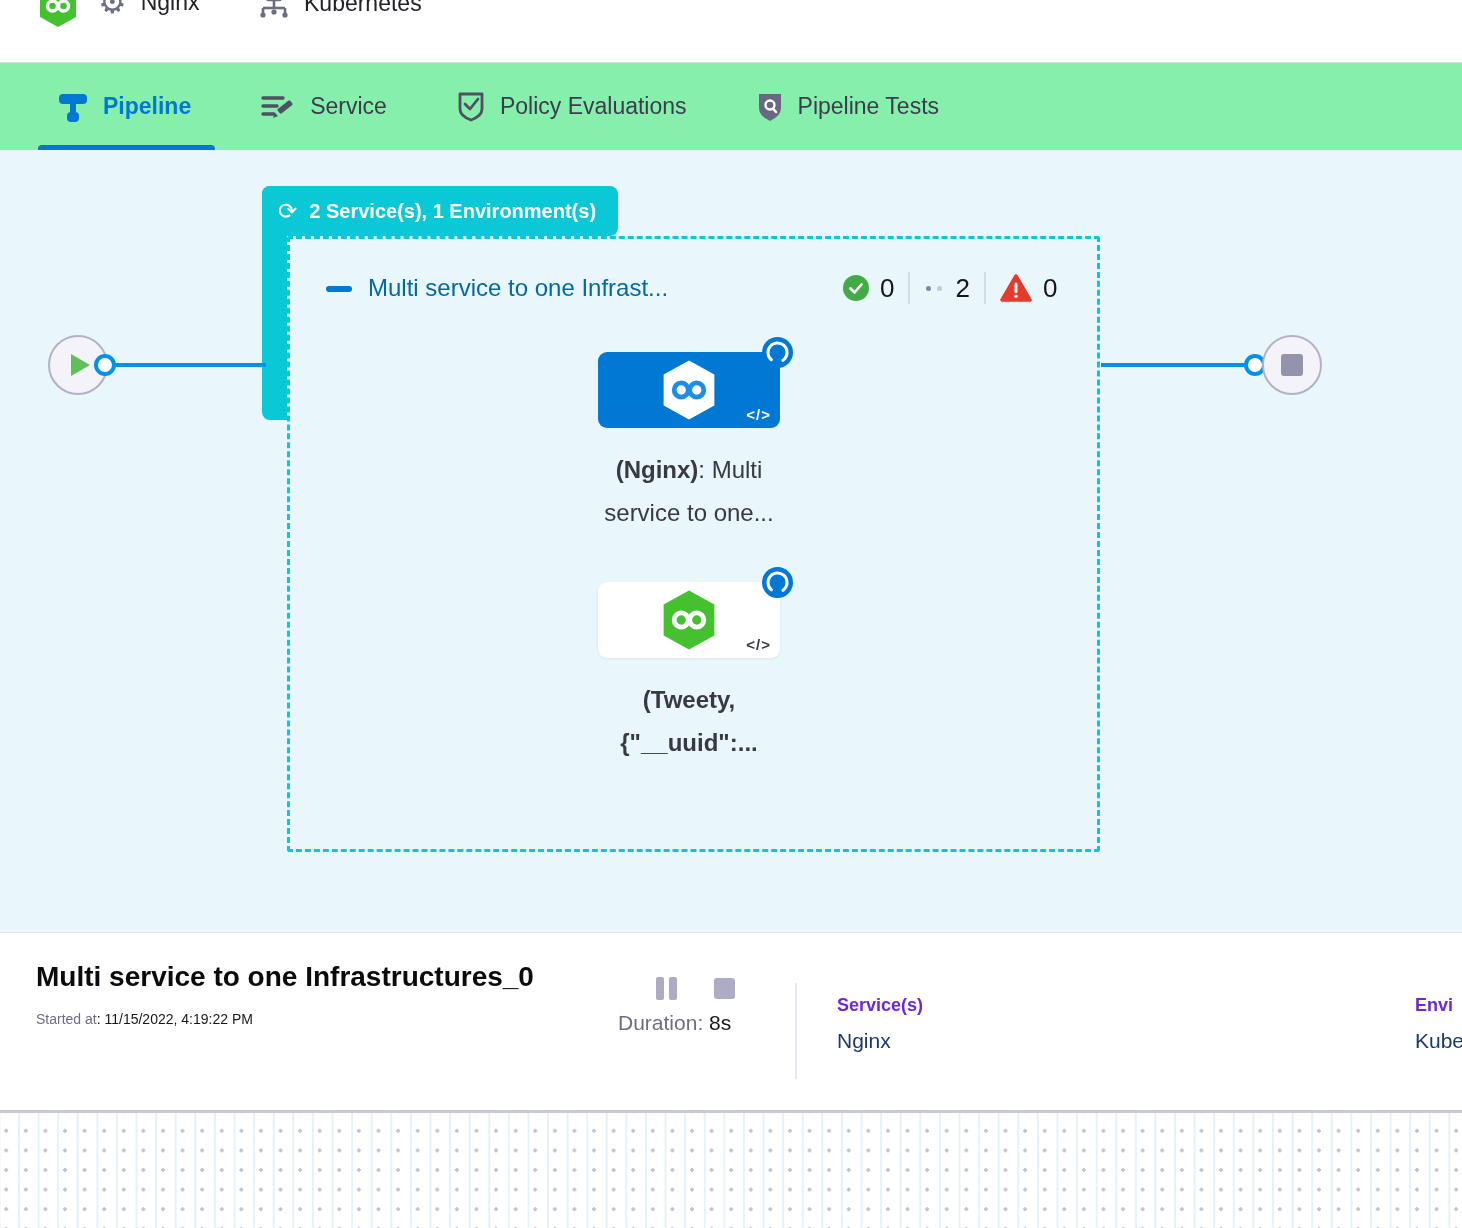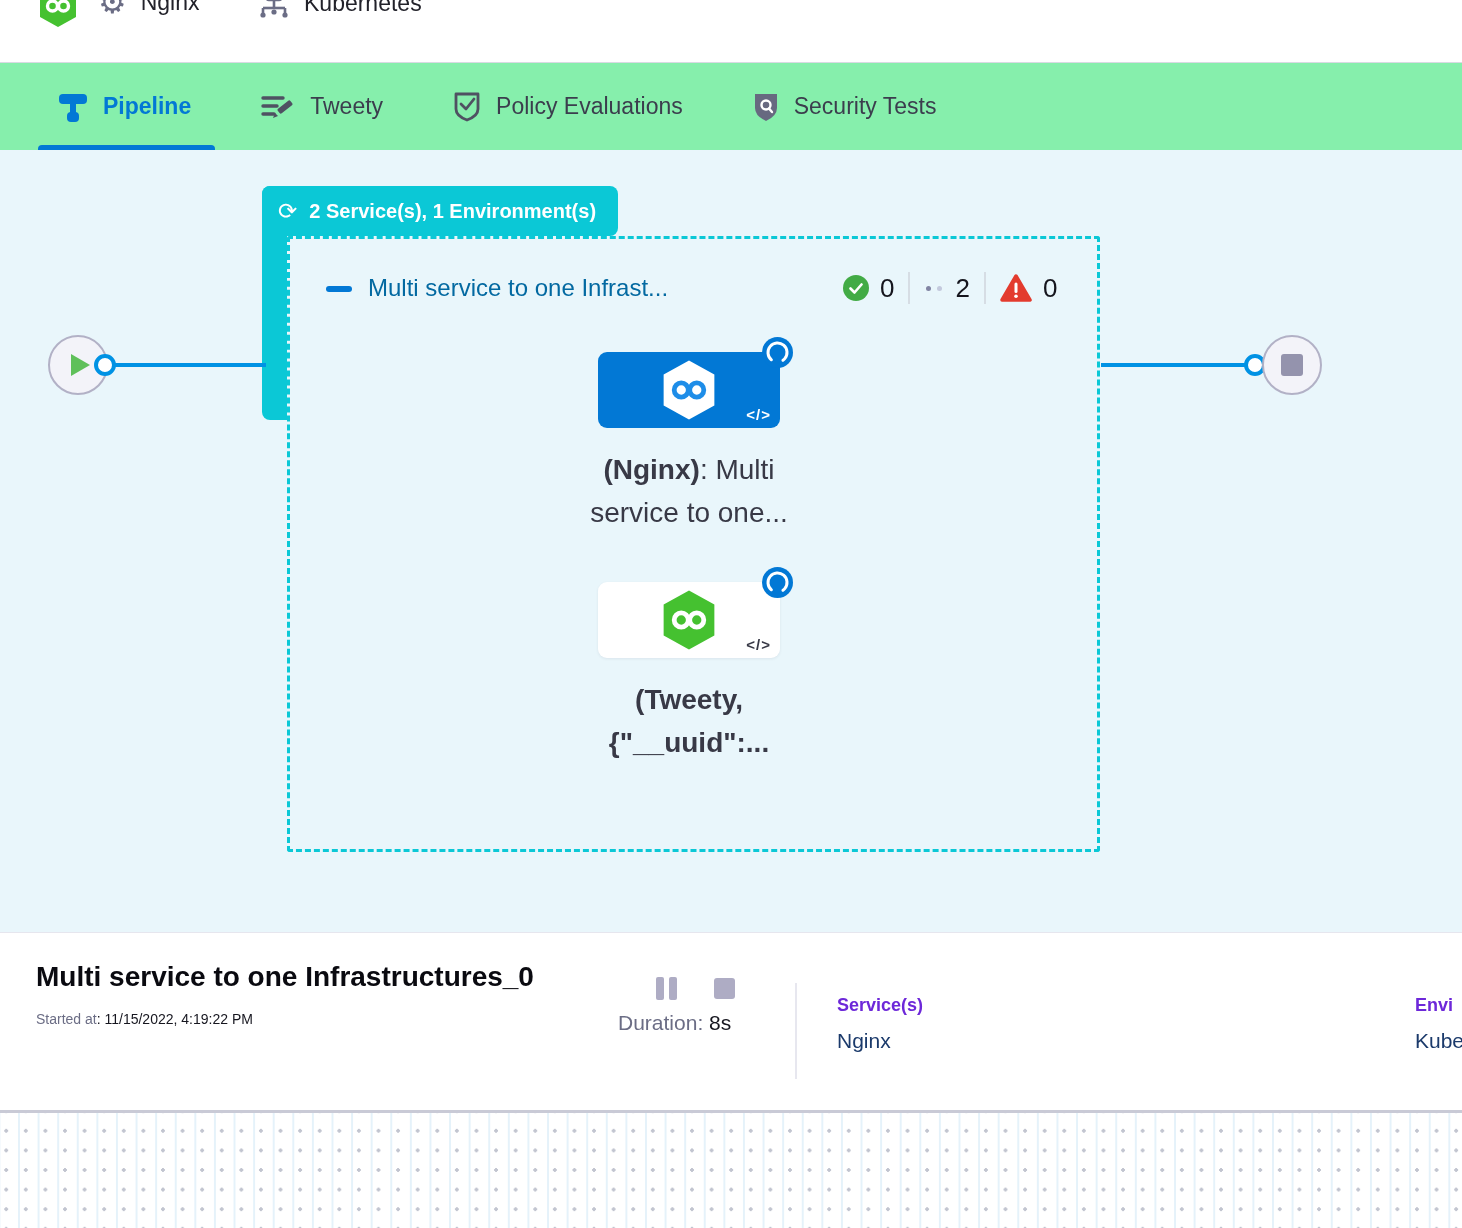--- a/index.html
+++ b/index.html
@@ -45,21 +45,21 @@
 
   .svc-node { position:absolute; width:182px; height:76px; border-radius:9px; cursor:pointer; }
   .svc-node.blue { left:598px; top:202px; background:#0278d5; }
   .svc-node.white { left:598px; top:432px; background:#fff; box-shadow:0 1px 3px rgba(40,41,61,.08); }
   .node-hex { position:absolute; left:50%; top:50%; transform:translate(-50%,-50%); }
   .code-glyph { position:absolute; right:9px; bottom:5px; font-size:15px; font-weight:700; letter-spacing:1px; }
   .svc-node.blue .code-glyph { color:#fff; }
   .svc-node.white .code-glyph { color:#383946; }
   .spinner-badge { position:absolute; right:-13px; top:-15px; width:31px; height:31px; }
 
-  .node-label { position:absolute; width:310px; text-align:center; font-size:28px; line-height:43px; color:#383946; }
+  .node-label { position:absolute; width:310px; text-align:center; font-size:24px; line-height:43px; color:#383946; }
   .node-label.first { left:534px; top:298px; }
   .node-label.second { left:534px; top:528px; font-weight:700; }
   .node-label b { font-weight:700; }
 
   .terminal-node { position:absolute; width:60px; height:60px; border-radius:50%; background:#f3f3f9; border:2px solid #b2b1c6; top:185px; display:flex; align-items:center; justify-content:center; cursor:pointer; }
   .terminal-node.start { left:48px; }
   .terminal-node.end { left:1262px; }
   .play-triangle { width:0; height:0; border-left:19px solid #5fc05a; border-top:11px solid transparent; border-bottom:11px solid transparent; margin-left:5px; }
   .stop-square { width:22px; height:22px; border-radius:3px; background:#9493ad; }
 
@@ -139,36 +139,36 @@
       <div class="tab-underline"></div>
     </div>
     <div class="tab">
       <svg width="34" height="30" viewBox="0 0 34 30">
         <line x1="2" y1="6" x2="22" y2="6" stroke="#4f5162" stroke-width="3.4" stroke-linecap="round"></line>
         <line x1="2" y1="14" x2="16" y2="14" stroke="#4f5162" stroke-width="3.4" stroke-linecap="round"></line>
         <line x1="2" y1="22" x2="13" y2="22" stroke="#4f5162" stroke-width="3.4" stroke-linecap="round"></line>
         <rect x="16" y="12" width="16" height="6" rx="1.5" transform="rotate(-38 24 15)" fill="#4f5162"></rect>
         <path d="M12 26 L17 24 L14 21 Z" fill="#4f5162"></path>
       </svg>
-      <span class="tab-label">Tweety</span>
+      <span class="tab-label">Service</span>
     </div>
     <div class="tab">
       <svg width="28" height="32" viewBox="0 0 28 32">
         <path d="M3 3 H25 V18 Q25 25 14 29 Q3 25 3 18 Z" fill="none" stroke="#4f5162" stroke-width="2.8" stroke-linejoin="round"></path>
         <polyline points="8,13 13,18 21,8" fill="none" stroke="#4f5162" stroke-width="2.8" stroke-linecap="round" stroke-linejoin="round"></polyline>
       </svg>
       <span class="tab-label">Policy Evaluations</span>
     </div>
     <div class="tab">
       <svg width="26" height="32" viewBox="0 0 26 32">
         <path d="M2 3 H24 V17 Q24 25 13 30 Q2 25 2 17 Z" fill="#676980"></path>
         <circle cx="13" cy="14" r="4.5" fill="none" stroke="#fff" stroke-width="2.4"></circle>
         <line x1="16" y1="17.5" x2="19" y2="21" stroke="#fff" stroke-width="2.4" stroke-linecap="round"></line>
       </svg>
-      <span class="tab-label">Security Tests</span>
+      <span class="tab-label">Pipeline Tests</span>
     </div>
   </div>
 
   <div class="canvas">
 
     <div class="stage-strip"></div>
     <div class="stage-badge">
       <span class="refresh-glyph">⟳</span>
       <span class="stage-badge-text">2 Service(s), 1 Environment(s)</span>
     </div>

